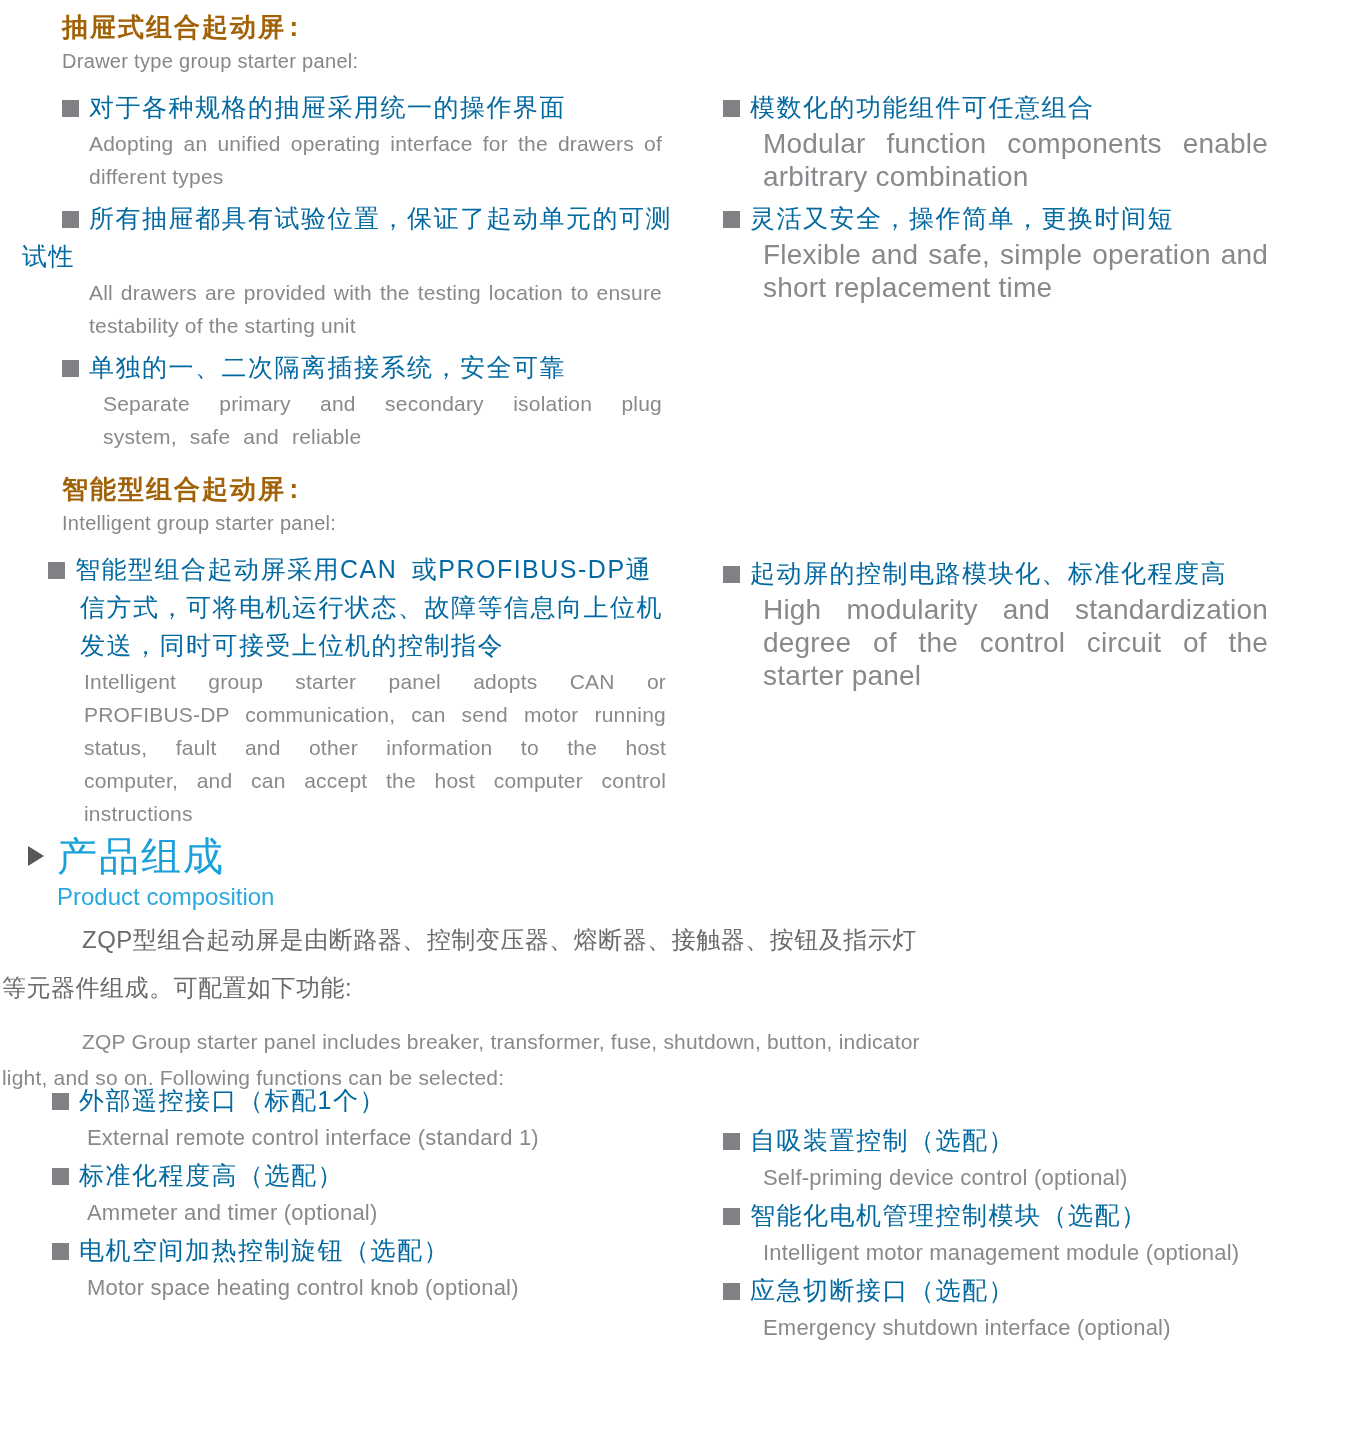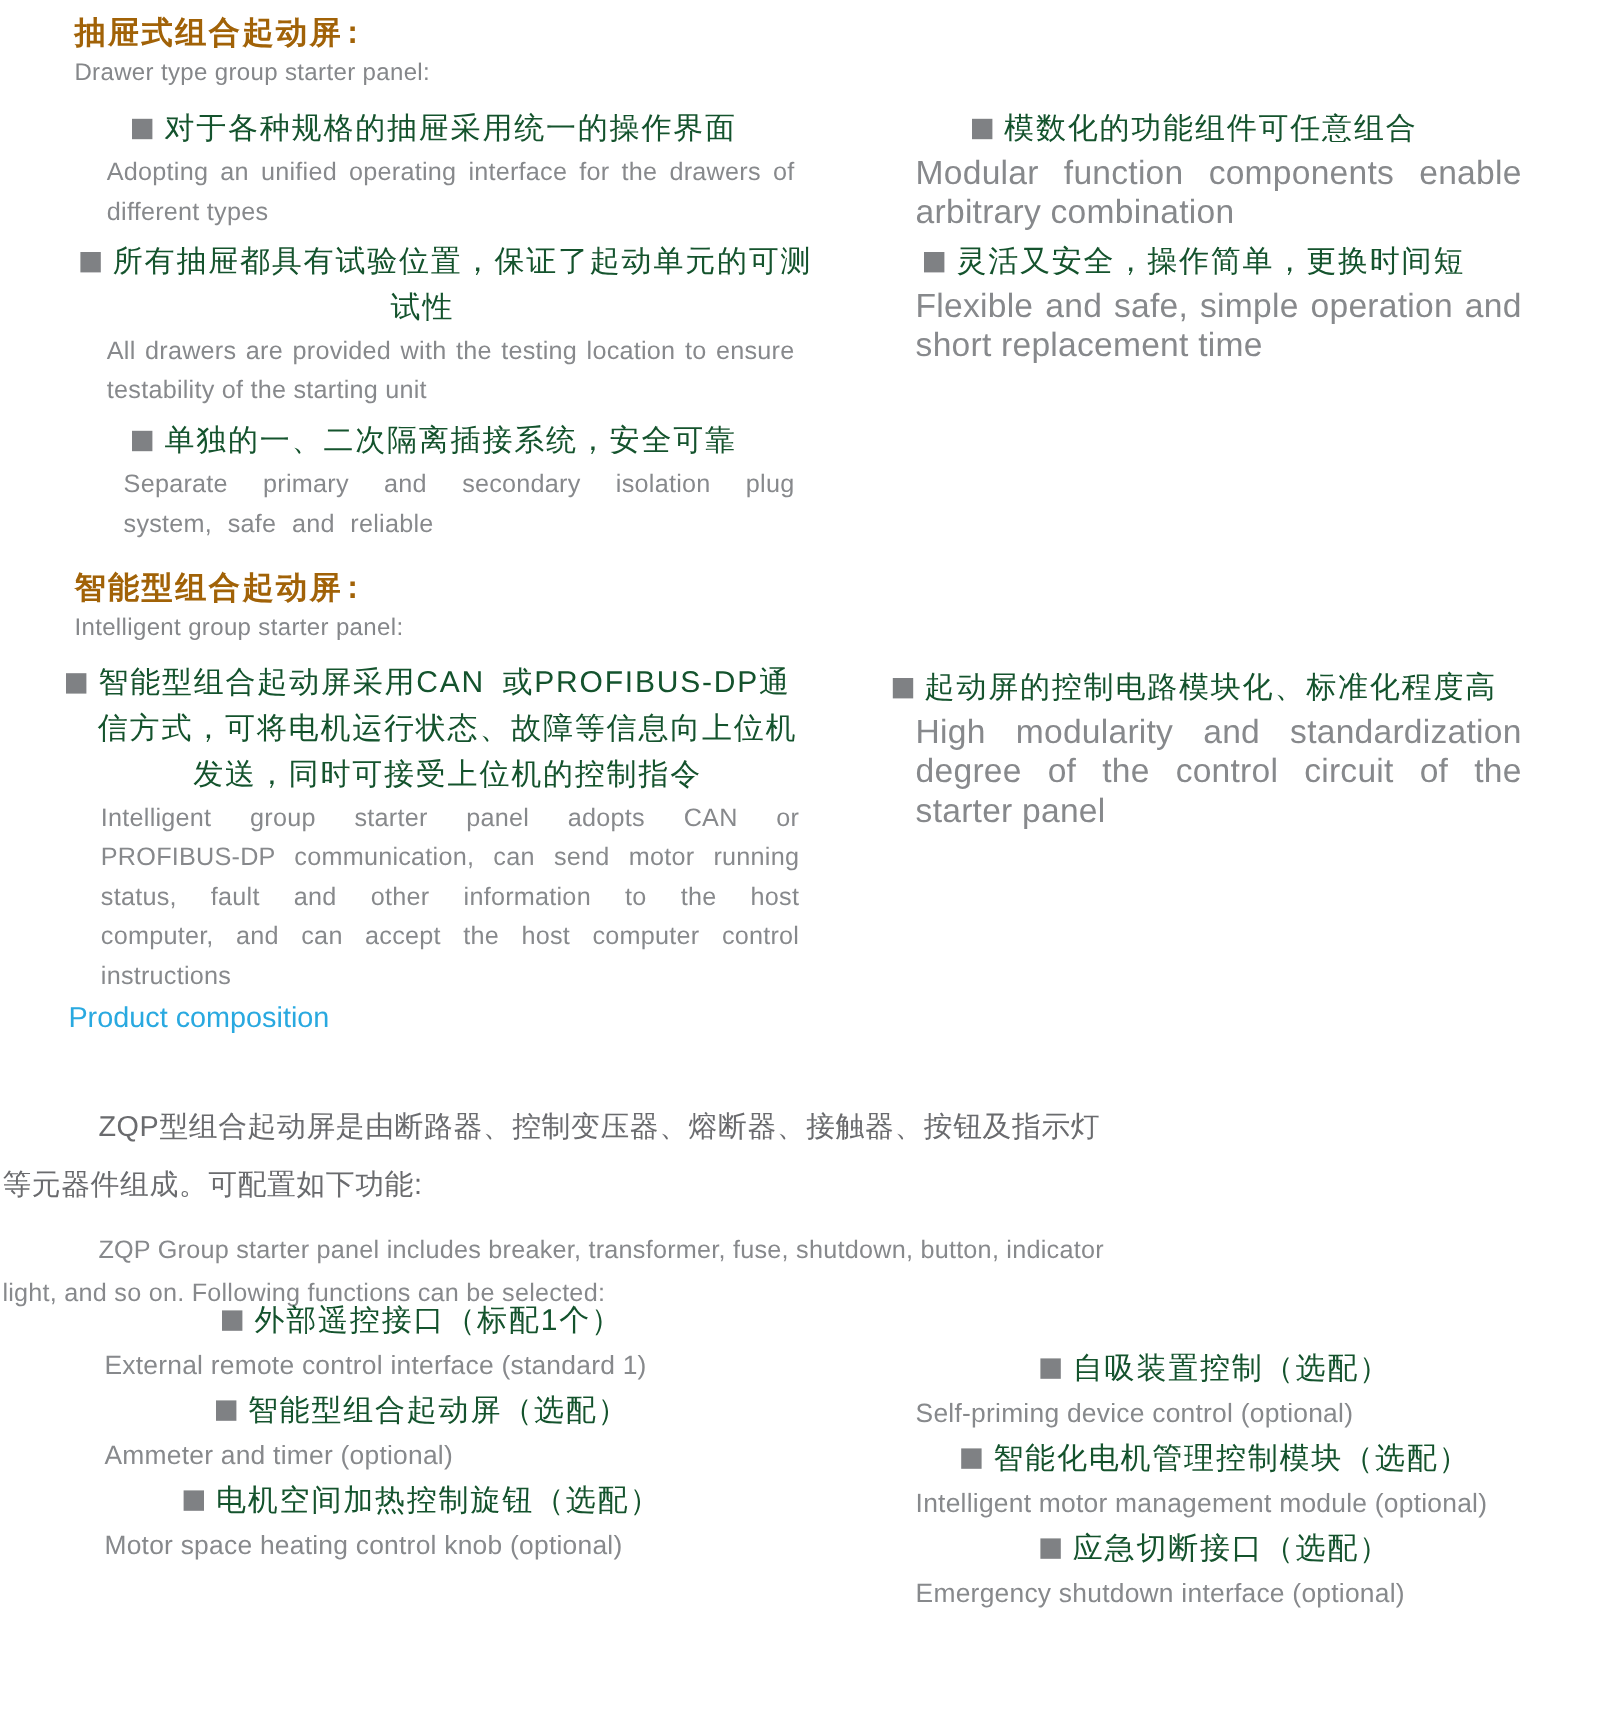--- a/index.html
+++ b/index.html
@@ -9,22 +9,22 @@
   }
   .abs { position:absolute; }
 
   
   .h-zh { font-size:26px; font-weight:bold; color:#a16207; line-height:34px; letter-spacing:2px; margin:0;font-family:Liberation Mono, monospace; }
   .h-en { font-size:20px; font-weight:normal; color:#85878a; line-height:30px; letter-spacing:0.3px; margin:0 0 12px 0; }
 
   
   .item { margin-bottom:6px; }
   .zh {
-    font-size:25px; color:#14532d; line-height:38px; letter-spacing:1.5px;
-    padding-left:27px; text-indent:-27px;text-align:center;
+    font-size:25px; color:#0369a1; line-height:38px; letter-spacing:1.5px;
+    padding-left:27px; text-indent:-27px;
   }
   .sq {
     display:inline-block; width:17px; height:17px; background:#7f8184;
     margin-right:10px; vertical-align:-1px;
   }
   .en {
     font-size:21px; color:#87898c; line-height:33px; letter-spacing:0.2px;
     margin:1px 0 5px 27px; text-align:justify; text-align-last:left;
   }
 
@@ -116,35 +116,39 @@
   </section>
 
   <section id="sec2-right" class="abs col-r">
     <div class="item">
       <div class="zh"><span class="sq"></span><span>起动屏的控制电路模块化、标准化程度高</span></div>
       <div class="en">High modularity and standardization degree of the control circuit of the starter panel</div>
     </div>
   </section>
 
   <div id="comp-head" class="abs">
+    <div class="title-row">
+      <span class="tri"></span>
+      <h2 class="comp-title">产品组成</h2>
+    </div>
     <div class="comp-sub">Product composition</div>
   </div>
 
   <div id="comp-para" class="abs">
     <p class="para-zh">ZQP型组合起动屏是由断路器、控制变压器、熔断器、接触器、按钮及指示灯等元器件组成。可配置如下功能:</p>
     <p class="para-en">ZQP Group starter panel includes breaker, transformer, fuse, shutdown, button, indicator light, and so on. Following functions can be selected:</p>
   </div>
 
   <section id="comp-left" class="abs fn">
     <div class="item">
       <div class="zh"><span class="sq"></span><span>外部遥控接口（标配1个）</span></div>
       <div class="en">External remote control interface (standard 1)</div>
     </div>
     <div class="item">
-      <div class="zh"><span class="sq"></span><span>智能型组合起动屏（选配）</span></div>
+      <div class="zh"><span class="sq"></span><span>标准化程度高（选配）</span></div>
       <div class="en">Ammeter and timer (optional)</div>
     </div>
     <div class="item">
       <div class="zh"><span class="sq"></span><span>电机空间加热控制旋钮（选配）</span></div>
       <div class="en">Motor space heating control knob (optional)</div>
     </div>
   </section>
 
   <section id="comp-right" class="abs fn">
     <div class="item">

